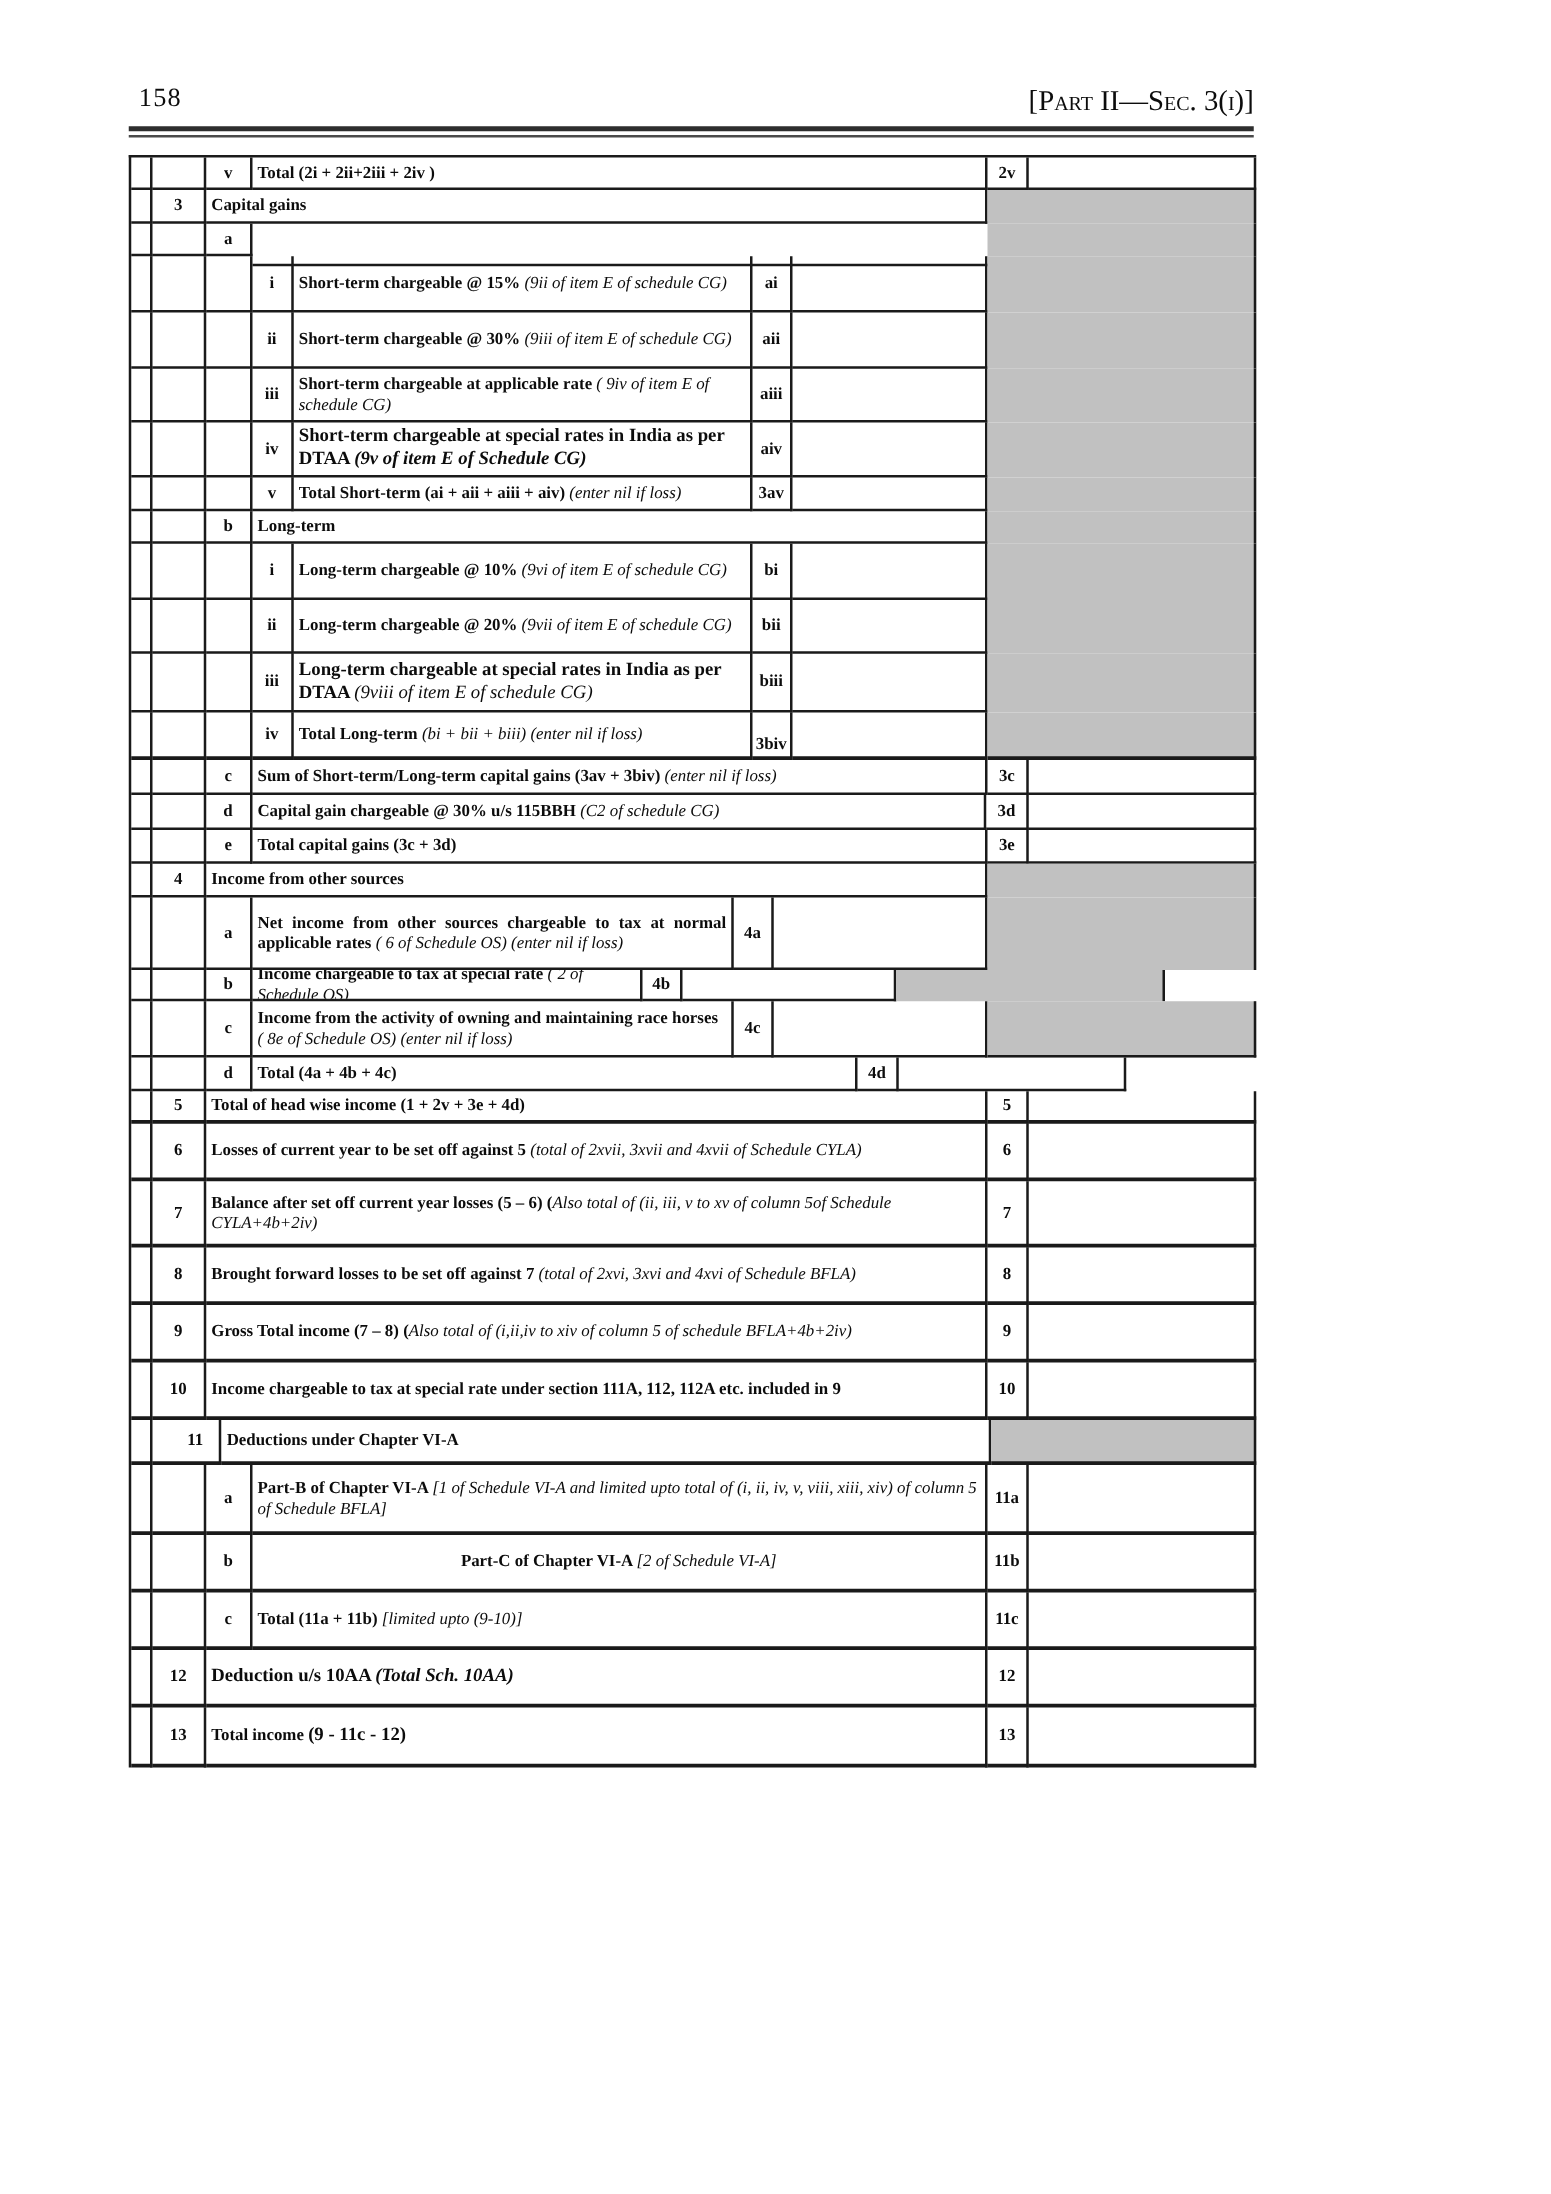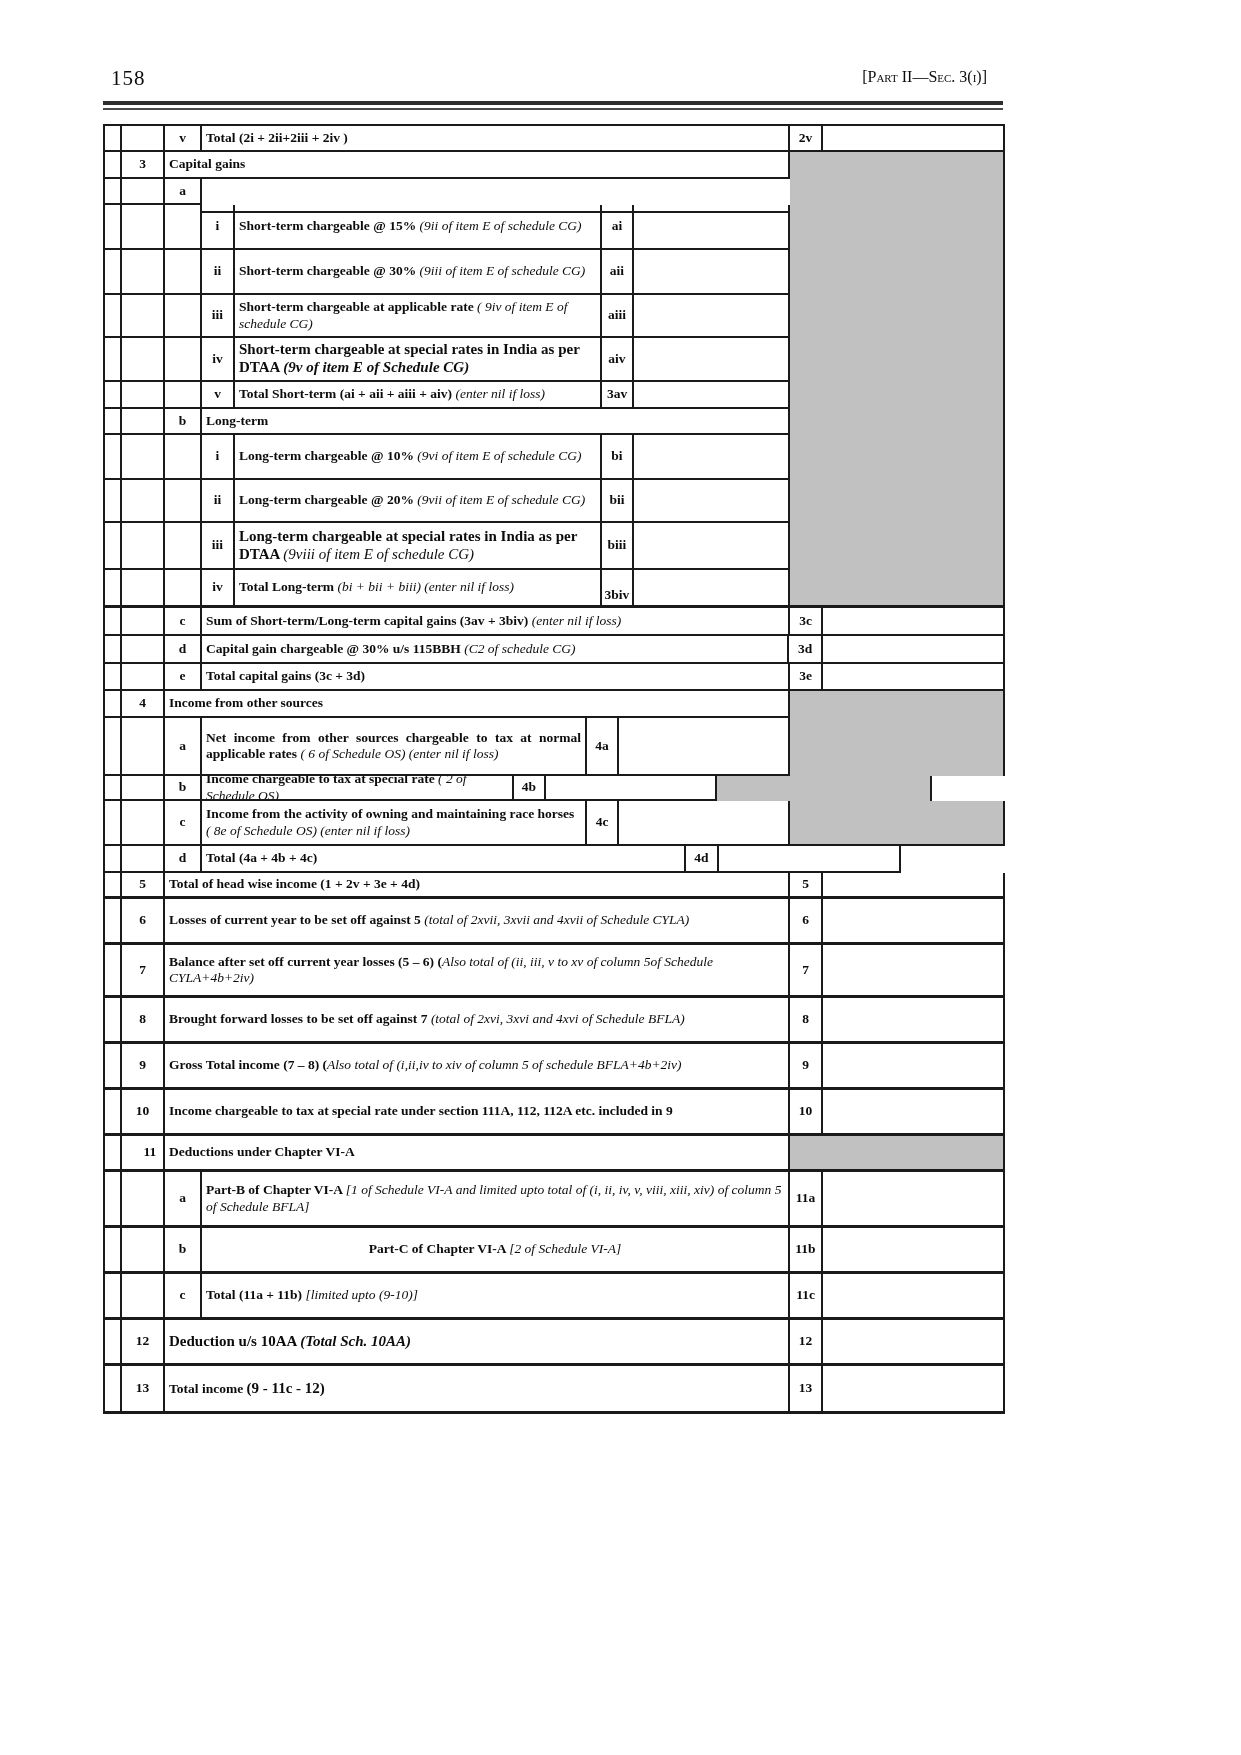--- a/index.html
+++ b/index.html
@@ -2,21 +2,21 @@
 <html><head>
 <meta charset="utf-8">
 <style>
   html,body{margin:0;padding:0;background:#e8e8e8;}
   .sheet{width:1241px;height:1755px;background:#ffffff;position:relative;overflow:hidden;
          font-family:"Liberation Serif",serif;color:#0c0c0c;}
   .content{position:absolute;left:103px;top:64px;width:900px;}
   .header{position:relative;height:34px;}
   .pageno{position:absolute;left:8px;top:2px;font-size:21px;letter-spacing:1px;}
   .ptitle{position:absolute;left:0;right:0;text-align:center;top:5px;font-size:17.5px;letter-spacing:.4px;}
-  .psec{position:absolute;right:16px;top:4px;font-size:16px;font-variant:small-caps;}
+  .psec{position:absolute;right:0;top:4px;font-size:23px;font-variant:small-caps;}
   .rule{height:3px;border-top:4px solid #2e2e2e;border-bottom:2px solid #4a4a4a;margin-top:3px;}
   .table{margin-top:14px;border-left:2px solid #1a1a1a;border-top:2px solid #1a1a1a;width:900px;}
   .row{display:flex;width:900px;}
   .cell{box-sizing:border-box;border-right:2px solid #1a1a1a;border-bottom:2px solid #1a1a1a;
         display:flex;align-items:center;padding:0 4px;overflow:hidden;
         font-weight:bold;font-size:13.5px;line-height:1.22;}
   .center{justify-content:center;padding:0 1px;}
   .c-desc .dtext{width:100%;}
   .jst .dtext{text-align:justify;}
   .pi{font-weight:normal;font-style:italic;}
@@ -414,21 +414,21 @@
           <div class="cell c-desc" style="width: 625px;">
             <div class="dtext"><span class="pb">Income chargeable to tax at special rate under section 111A, 112, 112A etc. included in 9</span></div>
           </div>
           <div class="cell center c-code" style="width: 33px;">
             <span>10</span>
           </div>
           <div class="cell c-val" style="width: 182px;"></div>
         </div>
         <div class="row thick" style="height: 36px;">
           <div class="cell" style="width: 17px;"></div>
-          <div class="cell center c-lab" style="width: 43px; padding-left: 16px;">
+          <div class="cell center c-lab" style="width: 56px; padding-left: 16px;">
             <span>11</span>
           </div>
           <div class="cell c-desc" style="width: 625px;">
             <div class="dtext"><span class="pb">Deductions under Chapter VI-A</span></div>
           </div>
           <div class="cell gray" style="width: 215px;"></div>
         </div>
         <div class="row thick" style="height: 56px;">
           <div class="cell" style="width: 17px;"></div>
           <div class="cell" style="width: 43px;"></div>

